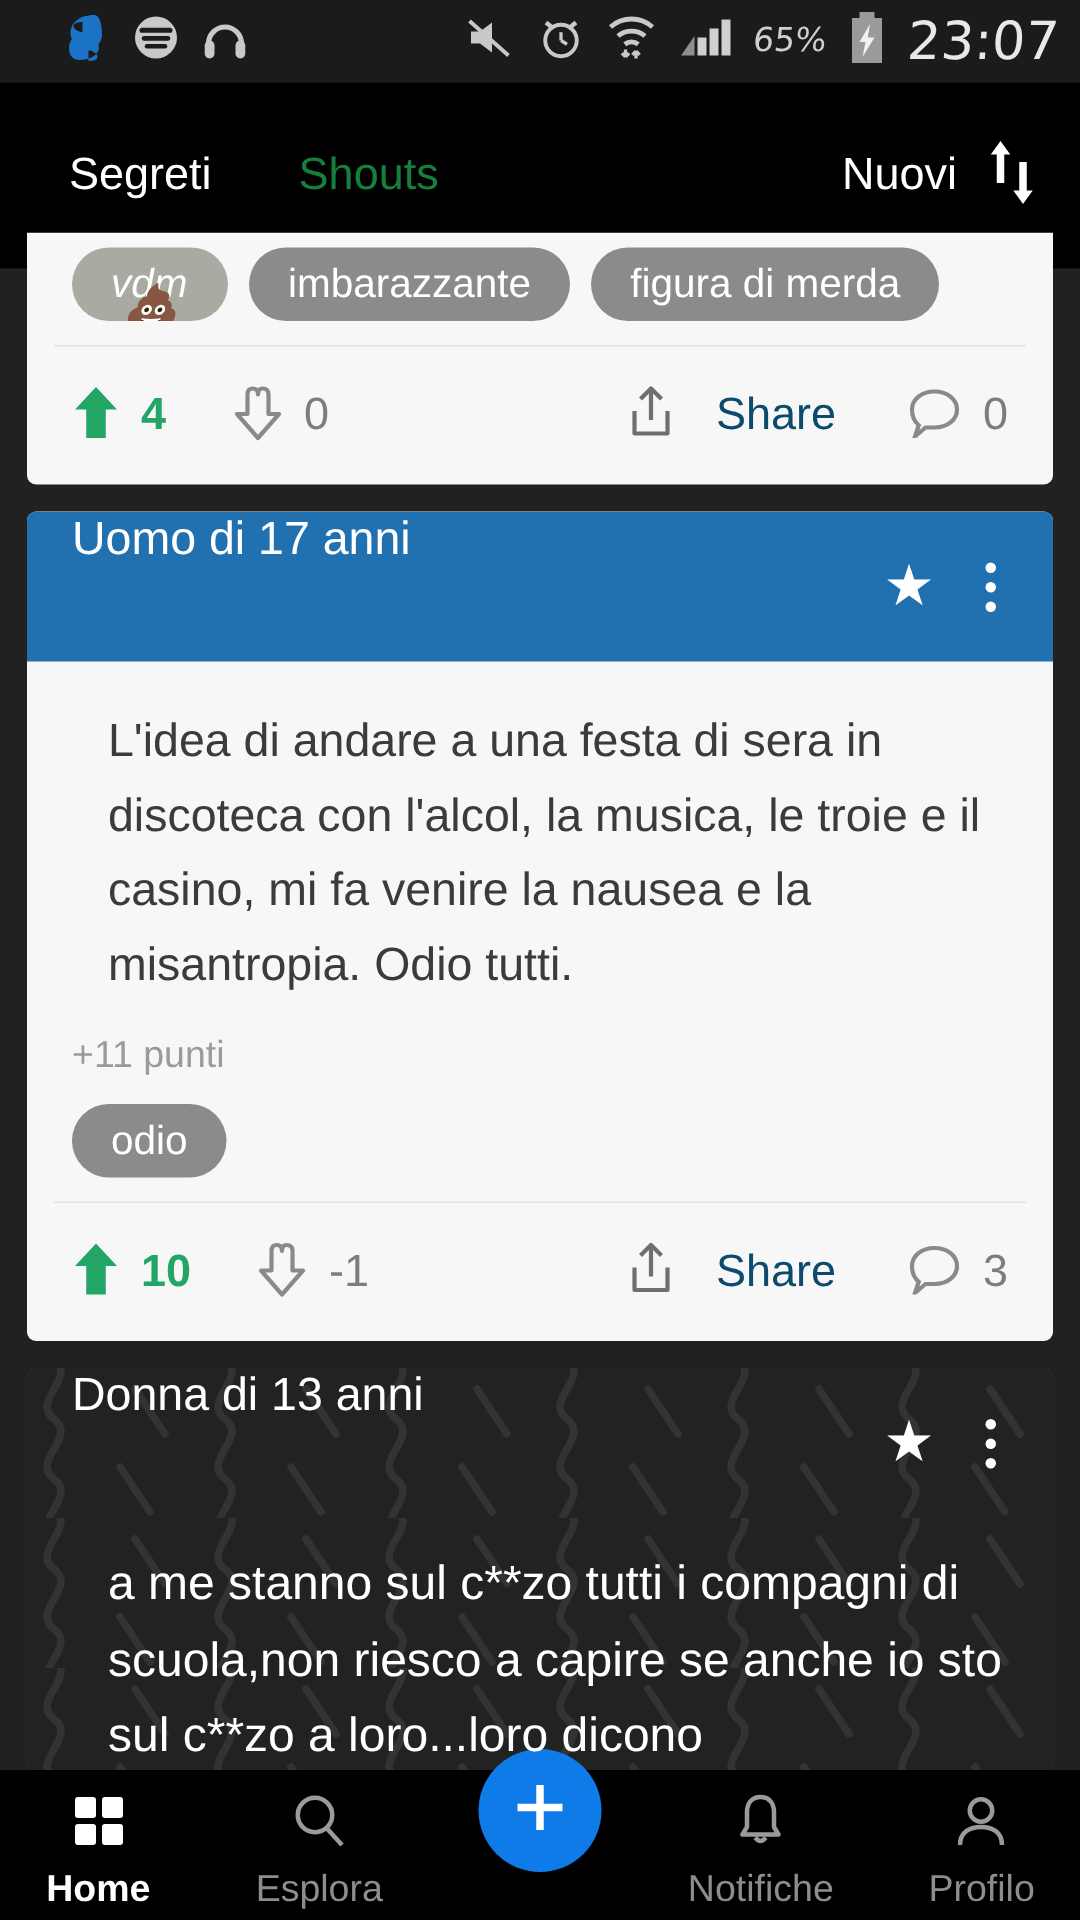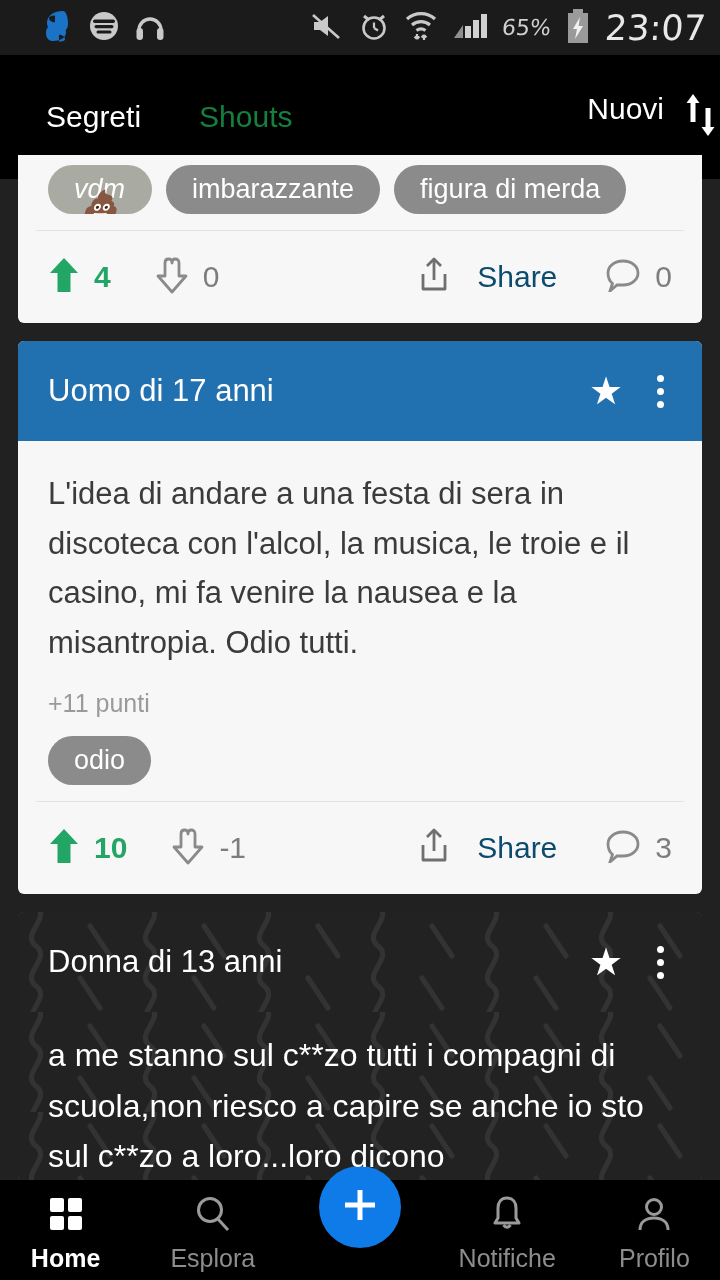--- a/index.html
+++ b/index.html
@@ -36,21 +36,21 @@
   .tab {
     font-size:30px; color:#15803d; padding:0 0 0 0; height:100px;
     display:flex; align-items:center; position:relative;
   }
   .tab.tab-segreti { margin-left:46px; color:#ffffff; }
   .tab.tab-shouts  { margin-left:58px; }
   .tab.active::after {
     content:""; position:absolute; left:-9px; right:-9px; bottom:0;
     height:8px; background:#1478e0; border-radius:1px;
   }
-  .header-right { margin-left:auto; display:flex; gap:18px; }
+  .header-right { margin-left:auto; display:flex; align-items:center; padding-right:26px; gap:18px; }
   .nuovi-label { color:#ffffff; font-size:30px; }
   .sort-icon { display:block; }
 
   
   .feed {
     position:absolute; top:155px; left:0; width:720px; height:1025px;
     overflow:hidden;
   }
   .card {
     margin:0 18px 18px 18px; background:#f7f7f7;
@@ -79,32 +79,32 @@
   .act { display:flex; align-items:center; gap:14px; }
   .act.up { margin-right:44px; }
   .act-count { font-size:30px; color:#7d7d7d; }
   .act-count.green { color:#22a565; font-weight:700; }
   .act-spacer { flex:1; }
   .share-label { font-size:30px; color:#0c4a6e; margin-left:12px; }
   .act.comments { margin-left:48px; }
 
   
   .card-head {
-    display:flex; align-items:center; height:100px; padding:0 30px;
+    display:flex; height:100px; padding:0 30px;
     background:#2170b0;
   }
   .card-head .author { color:#ffffff; font-size:31px; }
   .head-icons { margin-left:auto; display:flex; align-items:center; gap:26px; }
   .star { color:#fff; font-size:38px; line-height:1; }
   .kebab { display:flex; flex-direction:column; gap:6px; padding:4px 8px; }
   .kebab i { display:block; width:7px; height:7px; border-radius:50%; background:#fff; }
 
   .card-body { padding:28px 30px 0 30px; }
   .secret-text {
-    font-size:31px; line-height:1.6; color:#3b3b3b;
+    font-size:31px; line-height:1.6; color:#3b3b3b;margin-left:24px;
   }
   .meta { display:flex; gap:26px; margin-top:22px; }
   .meta span { font-size:25px; color:#9a9a9a; }
 
   
   .card-dark { background:#a21caf; position:relative; }
   .card-dark .pattern {
     position:absolute; inset:0; opacity:1;
   }
   .card-dark .card-head { background:transparent; position:relative; z-index:2; }

